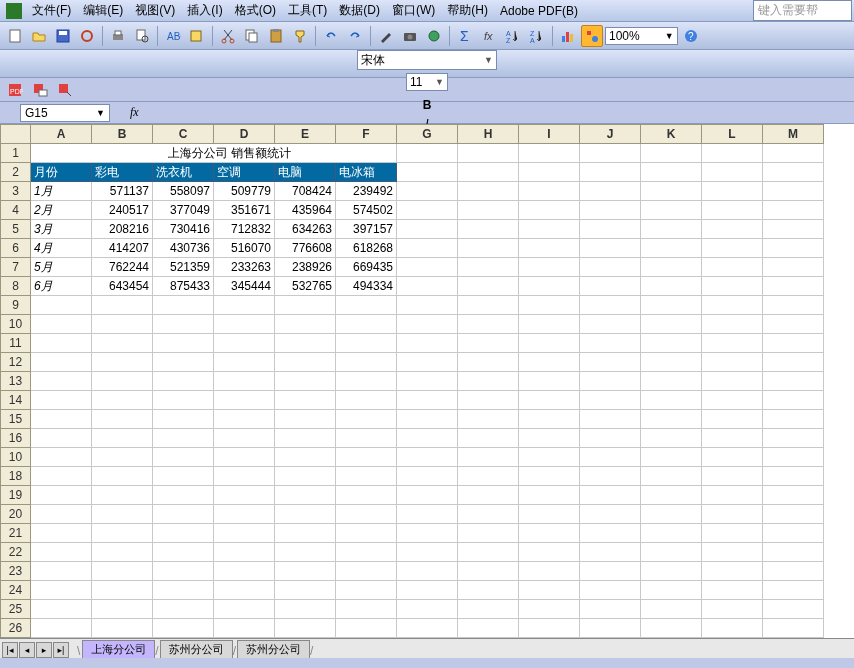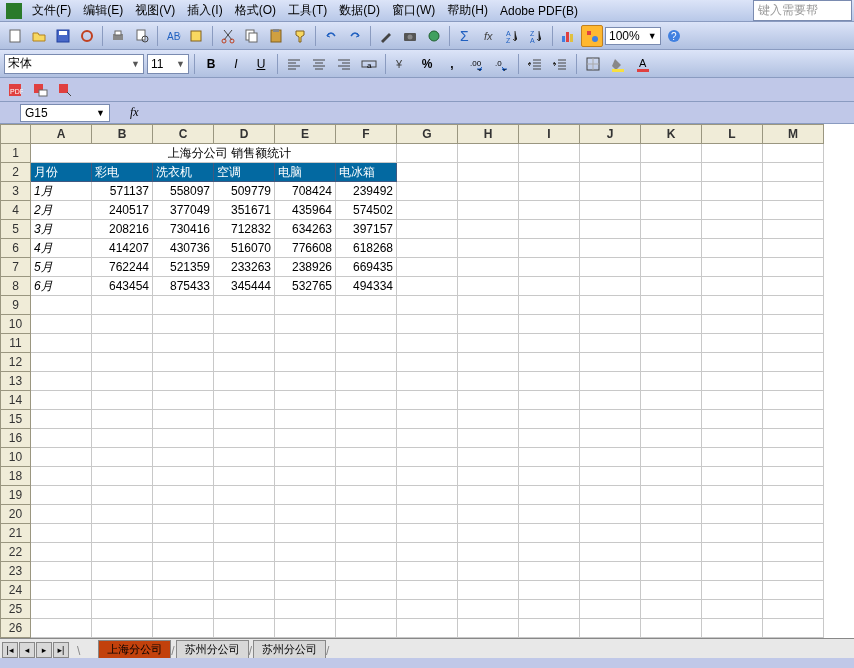--- a/index.html
+++ b/index.html
@@ -2,46 +2,46 @@
 <html><head>
 <meta charset="utf-8">
 <style>
 * { box-sizing: border-box; margin: 0; padding: 0; }
 body { font-family: "SimSun", "宋体", sans-serif; font-size: 12px; background: #c0c8e8; overflow: hidden; width: 854px; height: 668px; }
 .menubar { background: linear-gradient(#dce4f8, #b8c8e8); height: 22px; display: flex; align-items: center; padding: 0 2px; border-bottom: 1px solid #8a9bc0; }
 .app-icon { width: 16px; height: 16px; background: #2a7a2a; margin: 0 4px; display: inline-block; }
 .menu-item { padding: 0 6px; cursor: pointer; color: #000; }
 .help-box { margin-left: auto; background: #fff; border: 1px solid #7a8bb0; padding: 1px 4px; color: #999; width: 99px; }
 .toolbar { background: linear-gradient(#dce4f8, #b0c0e0); height: 28px; display: flex; align-items: center; padding: 0 4px; gap: 2px; border-bottom: 1px solid #8a9bc0; }
-.toolbar2 { background: linear-gradient(#dce4f8, #b0c0e0); height: 28px; display: flex; align-items: center; padding: 0 4px; gap: 3px; border-bottom: 1px solid #8a9bc0; }
+.toolbar2 { background: linear-gradient(#dce4f8, #b0c0e0); height: 28px; display: flex; align-items: center; padding: 0 4px; gap: 3px; border-bottom: 1px solid #8a9bc0; flex-direction: column; }
 .tbtn { width: 22px; height: 22px; display: flex; align-items: center; justify-content: center; cursor: pointer; border: 1px solid transparent; border-radius: 2px; }
 .tsep { width: 1px; height: 20px; background: #8a9bc0; margin: 0 2px; }
 .font-sel { background: #fff; border: 1px solid #7a8bb0; height: 20px; padding: 1px 3px; display: flex; align-items: center; }
 .font-sel .dd { margin-left: auto; color: #555; font-size: 9px; }
-.zoom-box { background: #fff; border: 1px solid #7a8bb0; padding: 1px 3px; height: 18px; display: flex; align-items: center; }
+.zoom-box { background: #fff; border: 1px solid #7a8bb0; padding: 1px 3px; height: 18px; display: flex; align-items: center; gap: 17px; }
 .pdf-bar { background: #c0c8e8; height: 24px; display: flex; align-items: center; padding: 0 4px; gap: 3px; border-bottom: 1px solid #8a9bc0; }
 .name-box-row { background: #c0c8e8; height: 22px; display: flex; align-items: center; border-bottom: 1px solid #8a9bc0; }
 .name-box { background: #fff; border: 1px solid #7a8bb0; width: 90px; height: 18px; margin-left: 20px; display: flex; align-items: center; padding: 0 4px; }
 .fx-label { font-style: italic; margin-left: 20px; font-family: serif; }
 .grid-area { background: #fff; position: relative; }
 .grid-table { border-collapse: collapse; background: #fff; }
 .grid-table td, .grid-table th { border: 1px solid #c8c8c8; height: 19px; padding: 0 3px; font-size: 12px; vertical-align: middle; }
 .grid-table .rowhdr { background: #f0ecd8; text-align: center; width: 30px; border-color: #9a9680; color: #333; }
 .grid-table .colhdr { background: #f0ecd8; text-align: center; border-color: #9a9680; color: #333; height: 18px; }
 .grid-table .corner { background: #f0ecd8; border-color: #9a9680; width: 30px; }
 .grid-table .datacell { width: 61px; text-align: right; }
 .grid-table .datacell.ctr { text-align: left; font-style: italic; }
 .grid-table .selhdr { background: #0369a1; color: #fff; border: 1px solid #405880; text-align: left; }
 .grid-table .title-row { text-align: center; font-size: 12px; padding-left: 35px; }
 .tabs-row { background: #e8e8e8; height: 20px; display: flex; align-items: flex-end; border-top: 1px solid #888; }
 .tab-nav { display: flex; gap: 1px; padding: 0 2px; }
 .tab-nav .nav-btn { width: 16px; height: 16px; border: 1px solid #888; background: #d8d8d8; display: flex; align-items: center; justify-content: center; font-size: 9px; cursor: pointer; }
 .tabs { display: flex; margin-left: 4px; align-items: flex-end; }
 .tab { padding: 1px 8px; border: 1px solid #888; border-bottom: none; background: #d8d8d8; margin-right: -1px; cursor: pointer; font-size: 11px; position: relative; }
-.tab.active { background: #c2410c; z-index: 2; margin-left: 16px; }
+.tab.active { background: #c4b5fd; z-index: 2; }
 svg { display: block; }
 .highlight-btn { background: #ffb830 !important; border-color: #c08020 !important; }
 </style>
 </head>
 <body>
 
 <div class="menubar">
   <span class="app-icon"></span>
   <span class="menu-item">文件(F)</span>
   <span class="menu-item">编辑(E)</span>

